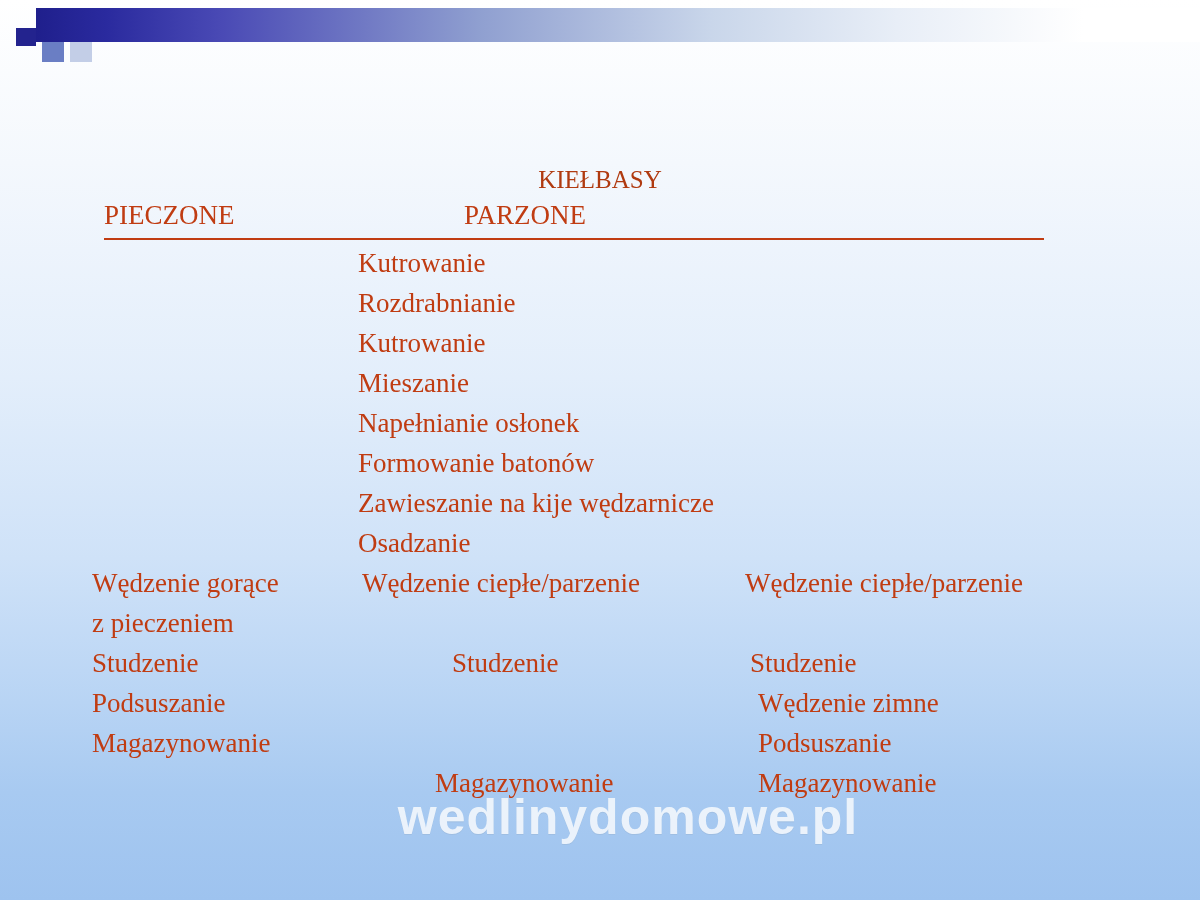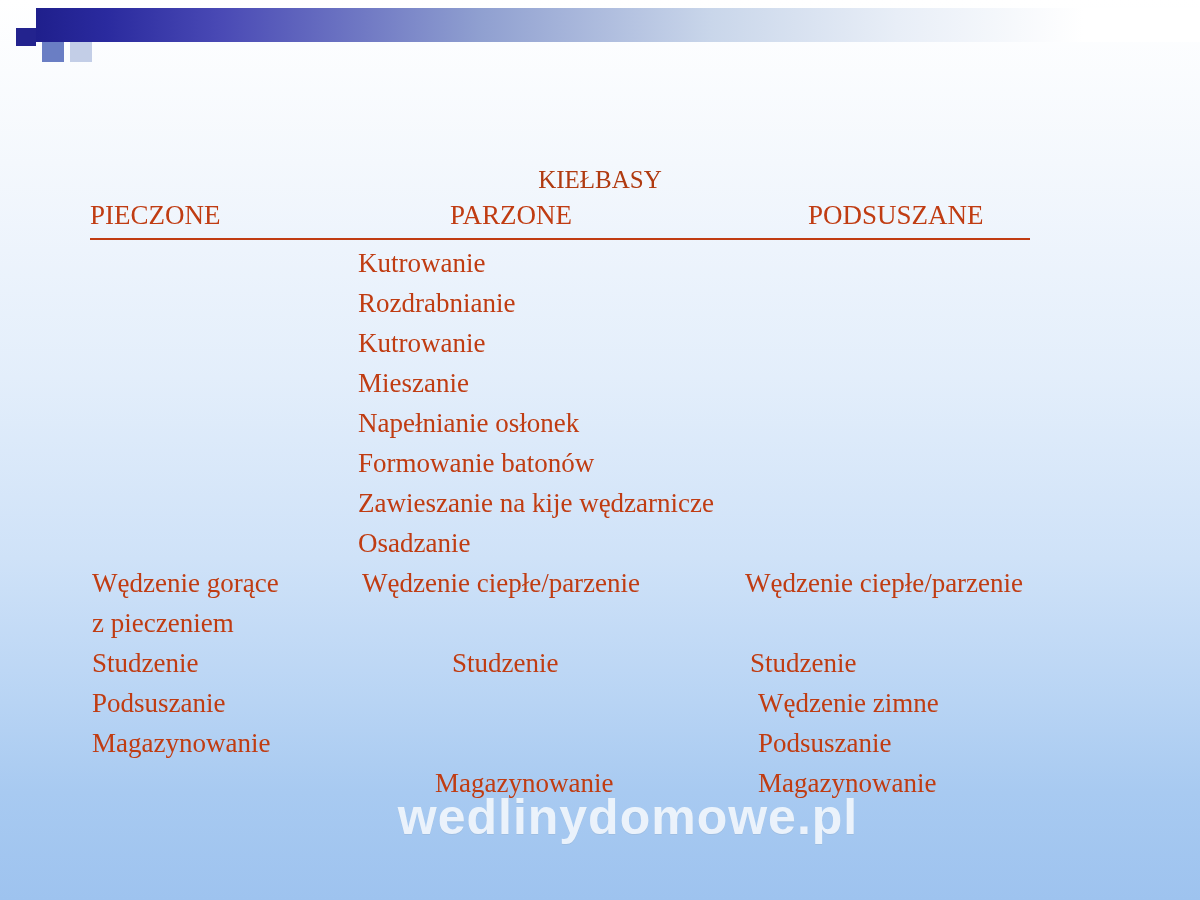--- a/index.html
+++ b/index.html
@@ -63,21 +63,21 @@
     left: 0;
     top: 166px;
     width: 1200px;
     text-align: center;
     font-size: 25px;
     color: #b03a10;
   }
 
   .cols {
     position: absolute;
-    left: 90px;
+    left: 104px;
     top: 200px;
     width: 950px;
     font-size: 27px;
     color: #c03c12;
   }
   .col-head {
     position: relative;
     height: 38px;
     border-bottom: 2px solid #c03c12;
     width: 940px;
@@ -170,21 +170,20 @@
     <div class="sq sq3"></div>
     <div class="sq sq4"></div>
   </div>
 
   <div class="subtitle">KIEŁBASY</div>
 
   <div class="cols">
     <div class="col-head">
       <span class="ch1">PIECZONE</span>
       <span class="ch2">PARZONE</span>
-      <span class="ch3">PODSUSZANE</span>
     </div>
   </div>
 
   <div class="center-list">
     <div>Kutrowanie</div>
     <div>Rozdrabnianie</div>
     <div>Kutrowanie</div>
     <div>Mieszanie</div>
     <div>Napełnianie osłonek</div>
     <div>Formowanie batonów</div>

